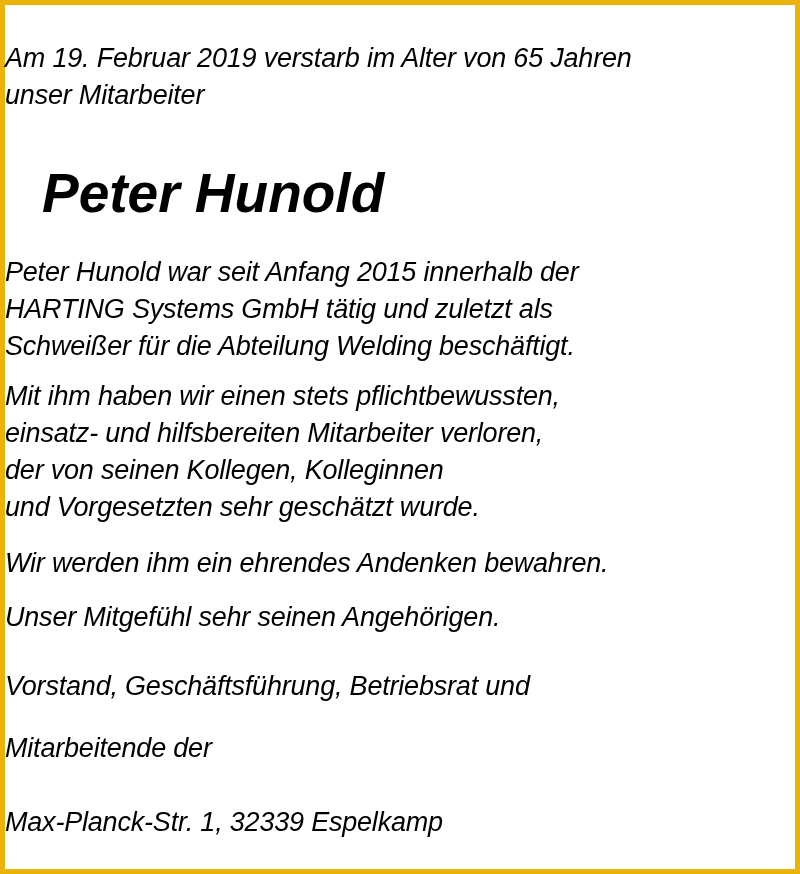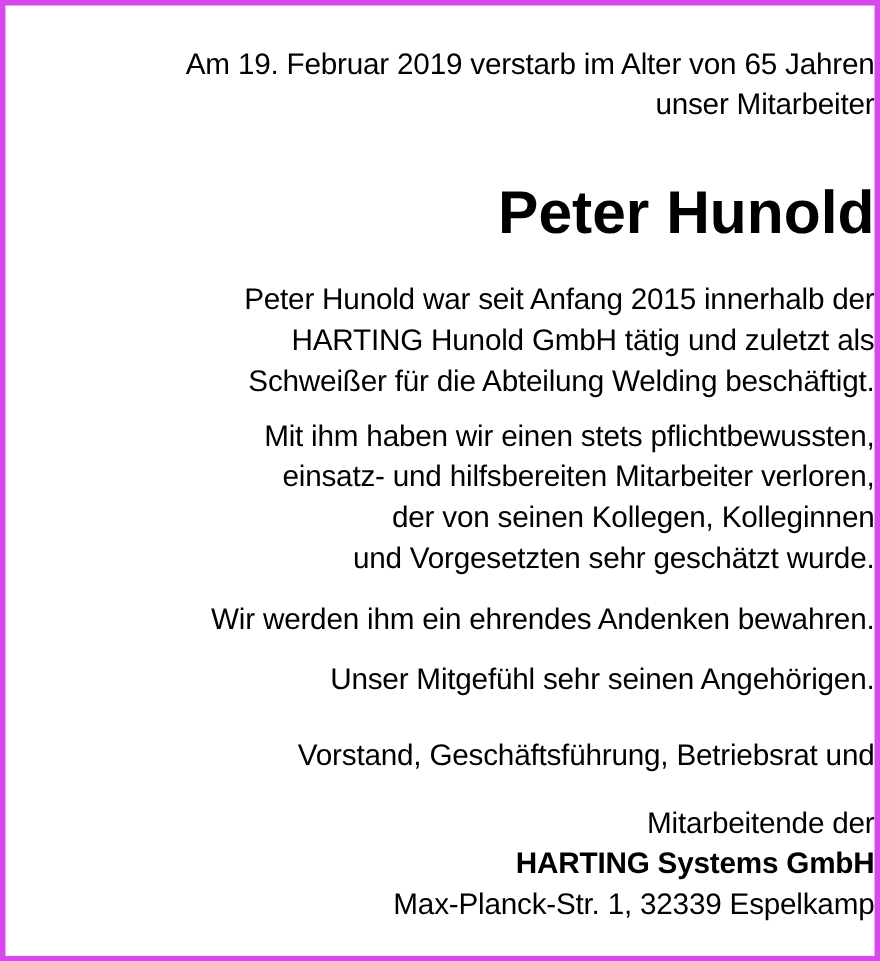--- a/index.html
+++ b/index.html
@@ -1,42 +1,41 @@
 <!DOCTYPE html>
 <html><head>
 <meta charset="utf-8">
 <style>
   html, body { margin:0; padding:0; background:#fff; }
   .card {
     position:relative; width:800px; height:874px; box-sizing:border-box;
-    border:5px solid #d946ef; background:#fff; color:#000;
-    font-family:"Liberation Sans", sans-serif; text-align:right;
+    border:5px solid #eab308; background:#fff; color:#000;
+    font-family:"Liberation Sans", sans-serif; text-align:left;font-style:italic;
   }
   .l { position:absolute; left:0; right:0; font-size:27px; line-height:34px; white-space:nowrap; letter-spacing:-0.2px; }
-  .name { position:absolute; left:0; right:0; top:156px; font-size:55px; font-weight:bold; line-height:64px; }
+  .name { position:absolute; left:0; right:0; top:156px; font-size:55px; font-weight:bold; line-height:64px;padding-left:37px; }
   .b { font-weight:bold; }
 </style>
 </head>
 <body>
 
 <div class="card">
   <div class="l" style="top:36px">Am 19. Februar 2019 verstarb im Alter von 65 Jahren</div>
   <div class="l" style="top:73px">unser Mitarbeiter</div>
 
   <div class="name">Peter Hunold</div>
 
   <div class="l" style="top:250px">Peter Hunold war seit Anfang 2015 innerhalb der</div>
-  <div class="l" style="top:287px">HARTING Hunold GmbH tätig und zuletzt als</div>
+  <div class="l" style="top:287px">HARTING Systems GmbH tätig und zuletzt als</div>
   <div class="l" style="top:324px">Schweißer für die Abteilung Welding beschäftigt.</div>
 
   <div class="l" style="top:411px">einsatz- und hilfsbereiten Mitarbeiter verloren,</div>
   <div class="l" style="top:374px">Mit ihm haben wir einen stets pflichtbewussten,</div>
   <div class="l" style="top:485px">und Vorgesetzten sehr geschätzt wurde.</div>
   <div class="l" style="top:448px">der von seinen Kollegen, Kolleginnen</div>
 
   <div class="l" style="top:541px">Wir werden ihm ein ehrendes Andenken bewahren.</div>
   <div class="l" style="top:595px">Unser Mitgefühl sehr seinen Angehörigen.</div>
 
   <div class="l" style="top:664px">Vorstand, Geschäftsführung, Betriebsrat und</div>
   <div class="l" style="top:726px">Mitarbeitende der</div>
-  <div class="l b" style="top:763px">HARTING Systems GmbH</div>
   <div class="l" style="top:800px">Max-Planck-Str. 1, 32339 Espelkamp</div>
 </div>
 
 </body></html>

